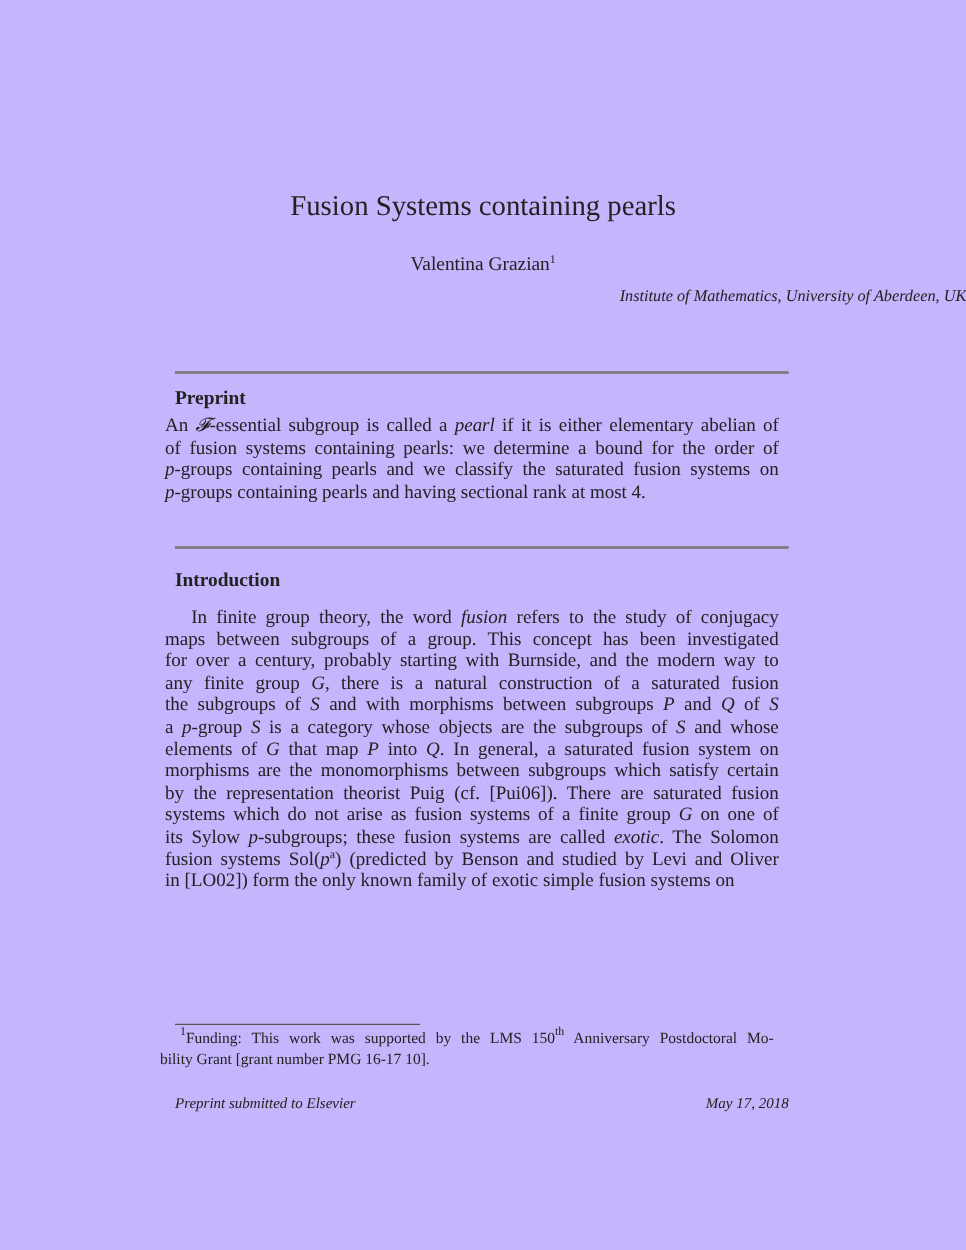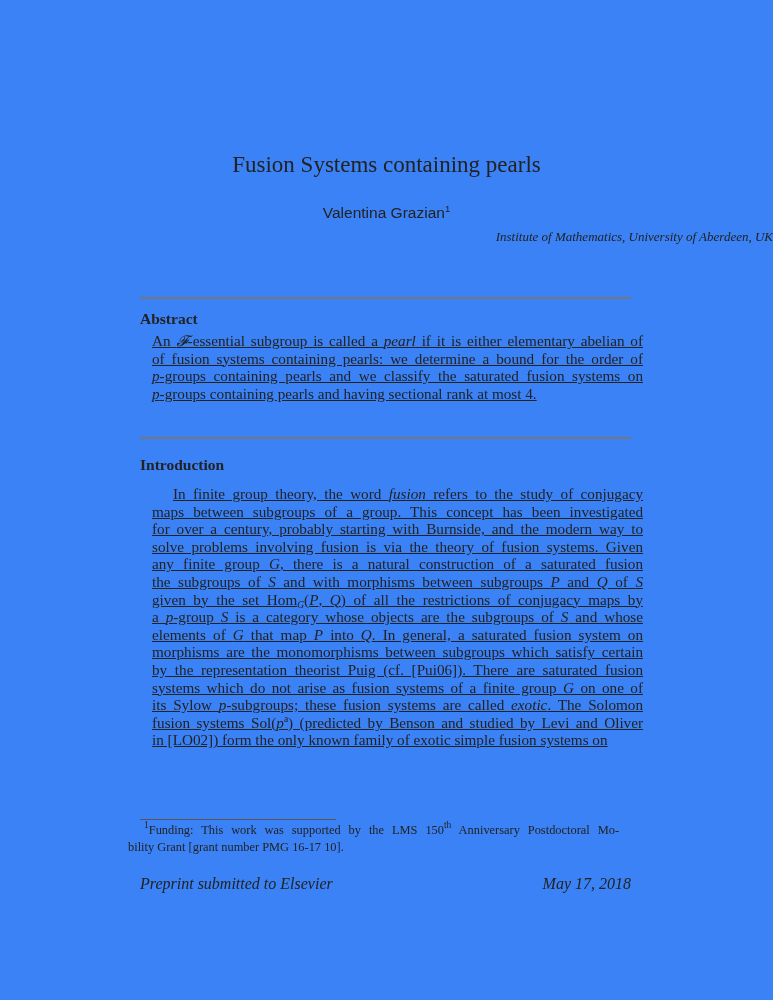--- a/index.html
+++ b/index.html
@@ -1,79 +1,77 @@
 <!DOCTYPE html>
 <html><head>
 <meta charset="utf-8">
 <style>
   html, body { margin: 0; padding: 0; background: #ffffff; }
   body { width: 773px; height: 1000px; position: relative; overflow: hidden;
          font-family: "DejaVu Serif", "Liberation Serif", serif; color: #1a1a1a; }
-  .page { position: absolute; left: 0; top: 0; width: 773px; height: 1000px; background: #3b82f6; }
+  .page { position: absolute; left: 0; top: 0; width: 773px; height: 1000px; background: #c4b5fd; }
   .title { position: absolute; left: 0; width: 773px; top: 152px; text-align: center;
            font-family: "Liberation Serif", serif; font-size: 23px; color: #222; }
   .author { position: absolute; left: 0; width: 773px; top: 203px; text-align: center;
-            font-family: Liberation Sans, sans-serif; font-size: 15.5px; color: #222; }
+            font-family: Liberation Serif, serif; font-size: 15.5px; color: #222; }
   .author sup { font-size: 9.5px; vertical-align: 6px; }
   .affil { position: absolute; left: 0; width: 773px; top: 229px; text-align: right;
            font-family: "Liberation Serif", serif; font-style: italic; font-size: 13px; color: #222; }
   .rule { position: absolute; left: 140px; width: 491px; height: 1.5px; background: #777; }
-  .block { position: absolute; left: 152px; width: 491px;
+  .block { position: absolute; left: 132px; width: 491px;
            font-family: "Liberation Serif", serif; font-size: 15.2px; line-height: 17.6px;
-           text-align: justify; color: #222; text-decoration: underline; }
+           text-align: justify; color: #222; }
   .heading { position: absolute; left: 140px; font-family: "Liberation Serif", serif;
              font-weight: bold; font-size: 15.5px; color: #222; }
   .it { font-style: italic; }
   sup.m { font-size: 9.5px; vertical-align: 6px; line-height: 0; }
   sub.m { font-size: 9.5px; vertical-align: -3px; line-height: 0; font-style: italic; }
   .fnrule { position: absolute; left: 140px; top: 819px; width: 196px; height: 1px; background: #555; }
   .footnote { position: absolute; left: 128px; width: 491px; top: 822px;
               font-family: "Liberation Serif", serif; font-size: 12.4px; line-height: 16.5px;
               text-align: justify; color: #222; }
   .footer { position: absolute; top: 875px; font-family: "Liberation Serif", serif;
-            font-style: italic; font-size: 16px; color: #222; }
+            font-style: italic; font-size: 12px; color: #222; }
   .footer.left { left: 140px; }
   .footer.right { right: 142px; }
   .line { display: block; text-align: justify; text-align-last: justify; white-space: nowrap; }
   .line.last { text-align-last: left; }
 </style>
 </head>
 <body>
 
 <div class="page">
 
   <div class="title">Fusion Systems containing pearls</div>
 
   <div class="author"><span>Valentina Grazian</span><sup>1</sup></div>
 
   <div class="affil">Institute of Mathematics, University of Aberdeen, UK</div>
 
   <div class="rule" style="top:297px"></div>
 
-  <div class="heading" style="top:310px">Abstract</div>
+  <div class="heading" style="top:310px">Preprint</div>
 
   <div class="block" style="top:332px">
       <span class="line">An <span class="it">𝓕</span>-essential subgroup is called a <span class="it">pearl</span> if it is either elementary abelian of</span>
       <span class="line">of fusion systems containing pearls: we determine a bound for the order of</span>
       <span class="line"><span class="it">p</span>-groups containing pearls and we classify the saturated fusion systems on</span>
       <span class="line last"><span class="it">p</span>-groups containing pearls and having sectional rank at most 4.</span>
     </div>
 
   <div class="rule" style="top:437px"></div>
 
   <div class="heading" style="top:456px">Introduction</div>
 
   <div class="block" style="top:485px">
       <span class="line" style="padding-left: 21px;">In finite group theory, the word <span class="it">fusion</span> refers to the study of conjugacy</span>
       <span class="line">maps between subgroups of a group.  This concept has been investigated</span>
       <span class="line">for over a century, probably starting with Burnside, and the modern way to</span>
-      <span class="line">solve problems involving fusion is via the theory of fusion systems.  Given</span>
       <span class="line">any finite group <span class="it">G</span>, there is a natural construction of a saturated fusion</span>
       <span class="line">the subgroups of <span class="it">S</span> and with morphisms between subgroups <span class="it">P</span> and <span class="it">Q</span> of <span class="it">S</span></span>
-      <span class="line">given by the set Hom<sub class="m">G</sub>(<span class="it">P</span>, <span class="it">Q</span>) of all the restrictions of conjugacy maps by</span>
       <span class="line">a <span class="it">p</span>-group <span class="it">S</span> is a category whose objects are the subgroups of <span class="it">S</span> and whose</span>
       <span class="line">elements of <span class="it">G</span> that map <span class="it">P</span> into <span class="it">Q</span>. In general, a saturated fusion system on</span>
       <span class="line">morphisms are the monomorphisms between subgroups which satisfy certain</span>
       <span class="line">by the representation theorist Puig (cf. [Pui06]). There are saturated fusion</span>
       <span class="line">systems which do not arise as fusion systems of a finite group <span class="it">G</span> on one of</span>
       <span class="line">its Sylow <span class="it">p</span>-subgroups; these fusion systems are called <span class="it">exotic</span>. The Solomon</span>
       <span class="line">fusion systems Sol(<span class="it">p</span><sup class="m">a</sup>) (predicted by Benson and studied by Levi and Oliver</span>
       <span class="line last">in [LO02]) form the only known family of exotic simple fusion systems on</span>
     </div>
 

